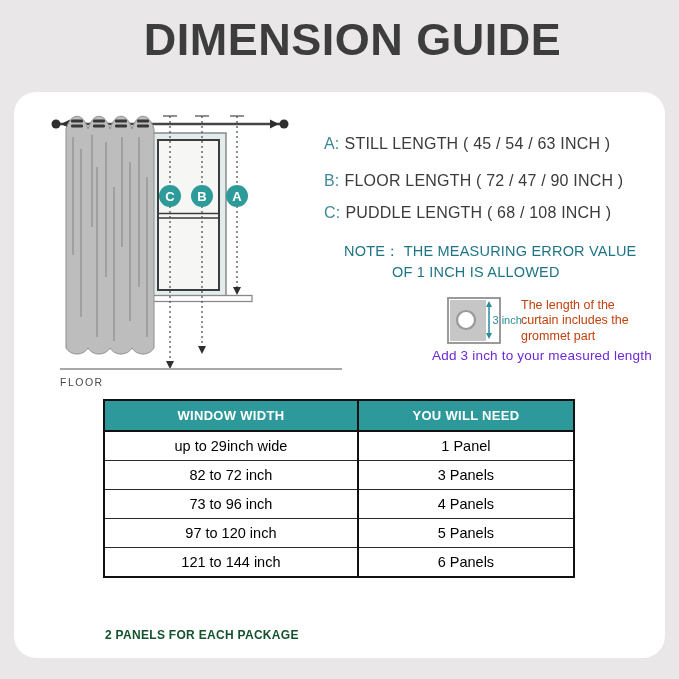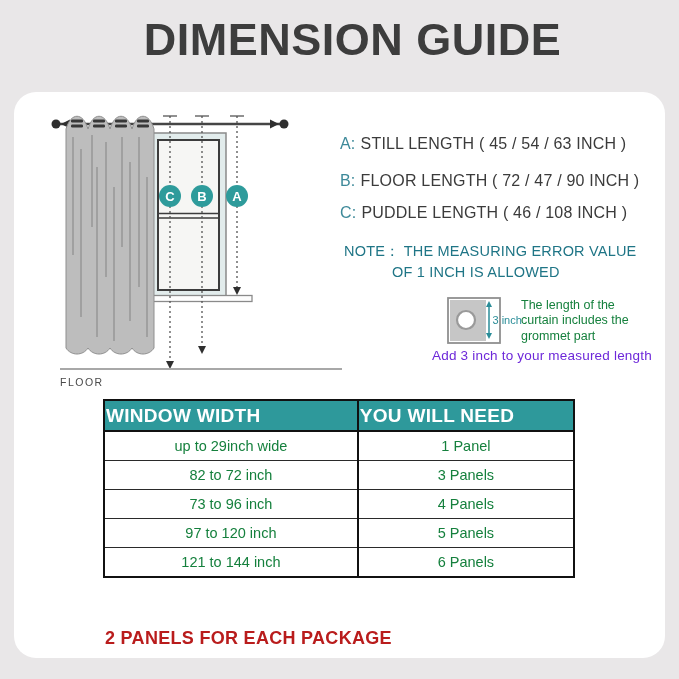--- a/index.html
+++ b/index.html
@@ -10,51 +10,51 @@
   .title{
     position:absolute;top:14px;left:13px;width:679px;text-align:center;
     font-size:45px;font-weight:800;color:#3d3d3d;letter-spacing:0.5px;margin:0;
   }
   .card{
     position:absolute;left:14px;top:92px;width:651px;height:566px;
     background:#ffffff;border-radius:22px;
   }
   .abs{position:absolute;}
   
-  .len-row{position:absolute;left:326px;font-size:16px;color:#3b3b3b;letter-spacing:0.2px;white-space:nowrap;}
+  .len-row{position:absolute;left:310px;font-size:16px;color:#3b3b3b;letter-spacing:0.2px;white-space:nowrap;}
   .len-letter{color:#3d8999;margin-right:5px;}
   .note{position:absolute;left:330px;font-size:14.5px;color:#1f7586;letter-spacing:0.2px;white-space:nowrap;}
   .note2{margin-left:48px;}
   .grommet-desc{
     position:absolute;left:507px;top:206px;width:108px;
-    font-size:12.5px;line-height:1.22;color:#15803d;
+    font-size:12.5px;line-height:1.22;color:#c2410c;
   }
   .grommet-tip{
     position:absolute;left:418px;top:256px;font-size:13.5px;color:#6d28d9;
     letter-spacing:0.2px;white-space:nowrap;
   }
   
   .size-table{
     position:absolute;left:89px;top:307px;width:472px;
     border-collapse:collapse;border:2.5px solid #111;
     font-family:"Liberation Sans", sans-serif;
   }
   .size-table th{
-    background:#2e999b;color:#ffffff;font-size:19px;font-weight:bold;
+    background:#2e999b;color:#ffffff;font-size:13px;font-weight:bold;
     letter-spacing:0.3px;height:27px;border:1.4px solid #222;
-    border-bottom:2px solid #111;text-align:left;
+    border-bottom:2px solid #111;text-align:center;
   }
   .size-table td{
-    height:28px;font-size:14.5px;color:#15803d;text-align:center;
+    height:28px;font-size:14.5px;color:#000000;text-align:center;
     border:1.4px solid #2a2a2a;background:#fff;padding:0;
   }
   .size-table th:first-child,.size-table td:first-child{border-right:2.5px solid #111;width:54%;}
   .footer-note{
-    position:absolute;left:91px;top:536px;font-size:18px;font-weight:600;
-    color:#b91c1c;letter-spacing:0.3px;white-space:nowrap;
+    position:absolute;left:91px;top:536px;font-size:12px;font-weight:600;
+    color:#14532d;letter-spacing:0.3px;white-space:nowrap;
   }
 </style>
 </head>
 <body>
 
 <div class="stage">
 
   <h1 class="title">DIMENSION GUIDE</h1>
 
   <div class="card">
@@ -137,21 +137,21 @@
       </g>
     </svg>
 
     <div class="len-row" style="top:43px;">
       <span class="len-letter">A:</span><span>STILL LENGTH ( 45 / 54 / 63 INCH )</span>
     </div>
     <div class="len-row" style="top:80px;">
       <span class="len-letter">B:</span><span>FLOOR LENGTH ( 72 / 47 / 90 INCH )</span>
     </div>
     <div class="len-row" style="top:112px;">
-      <span class="len-letter">C:</span><span>PUDDLE LENGTH ( 46 / 108 INCH )</span>
+      <span class="len-letter">C:</span><span>PUDDLE LENGTH ( 68 / 108 INCH )</span>
     </div>
 
     <div class="note" style="top:150px;">
       <span>NOTE：</span>
       <span>THE MEASURING ERROR VALUE</span>
     </div>
     <div class="note note2" style="top:172px;">
       <span>OF 1 INCH IS ALLOWED</span>
     </div>
 

